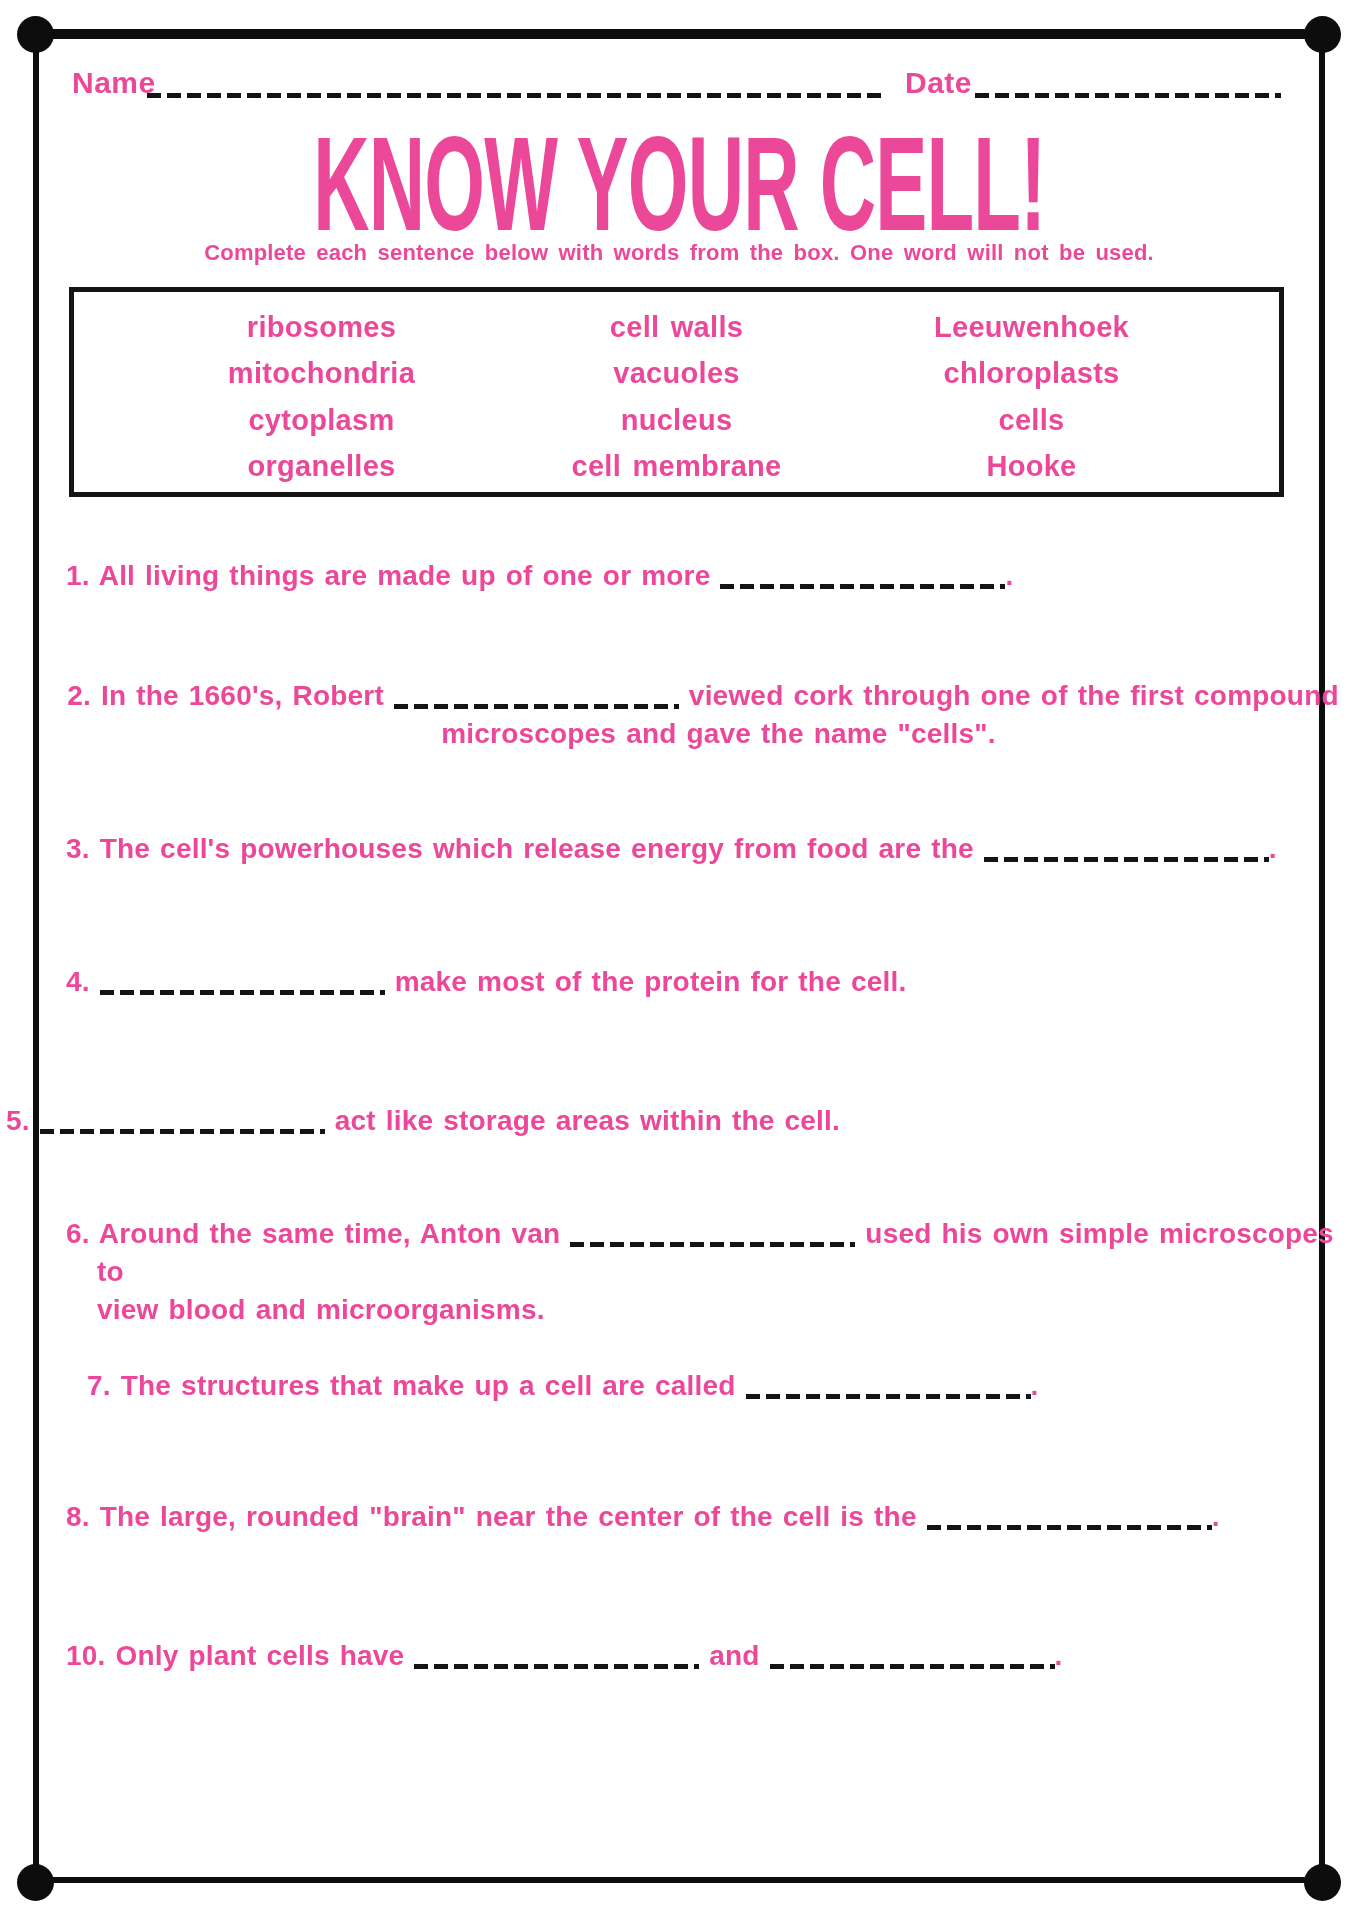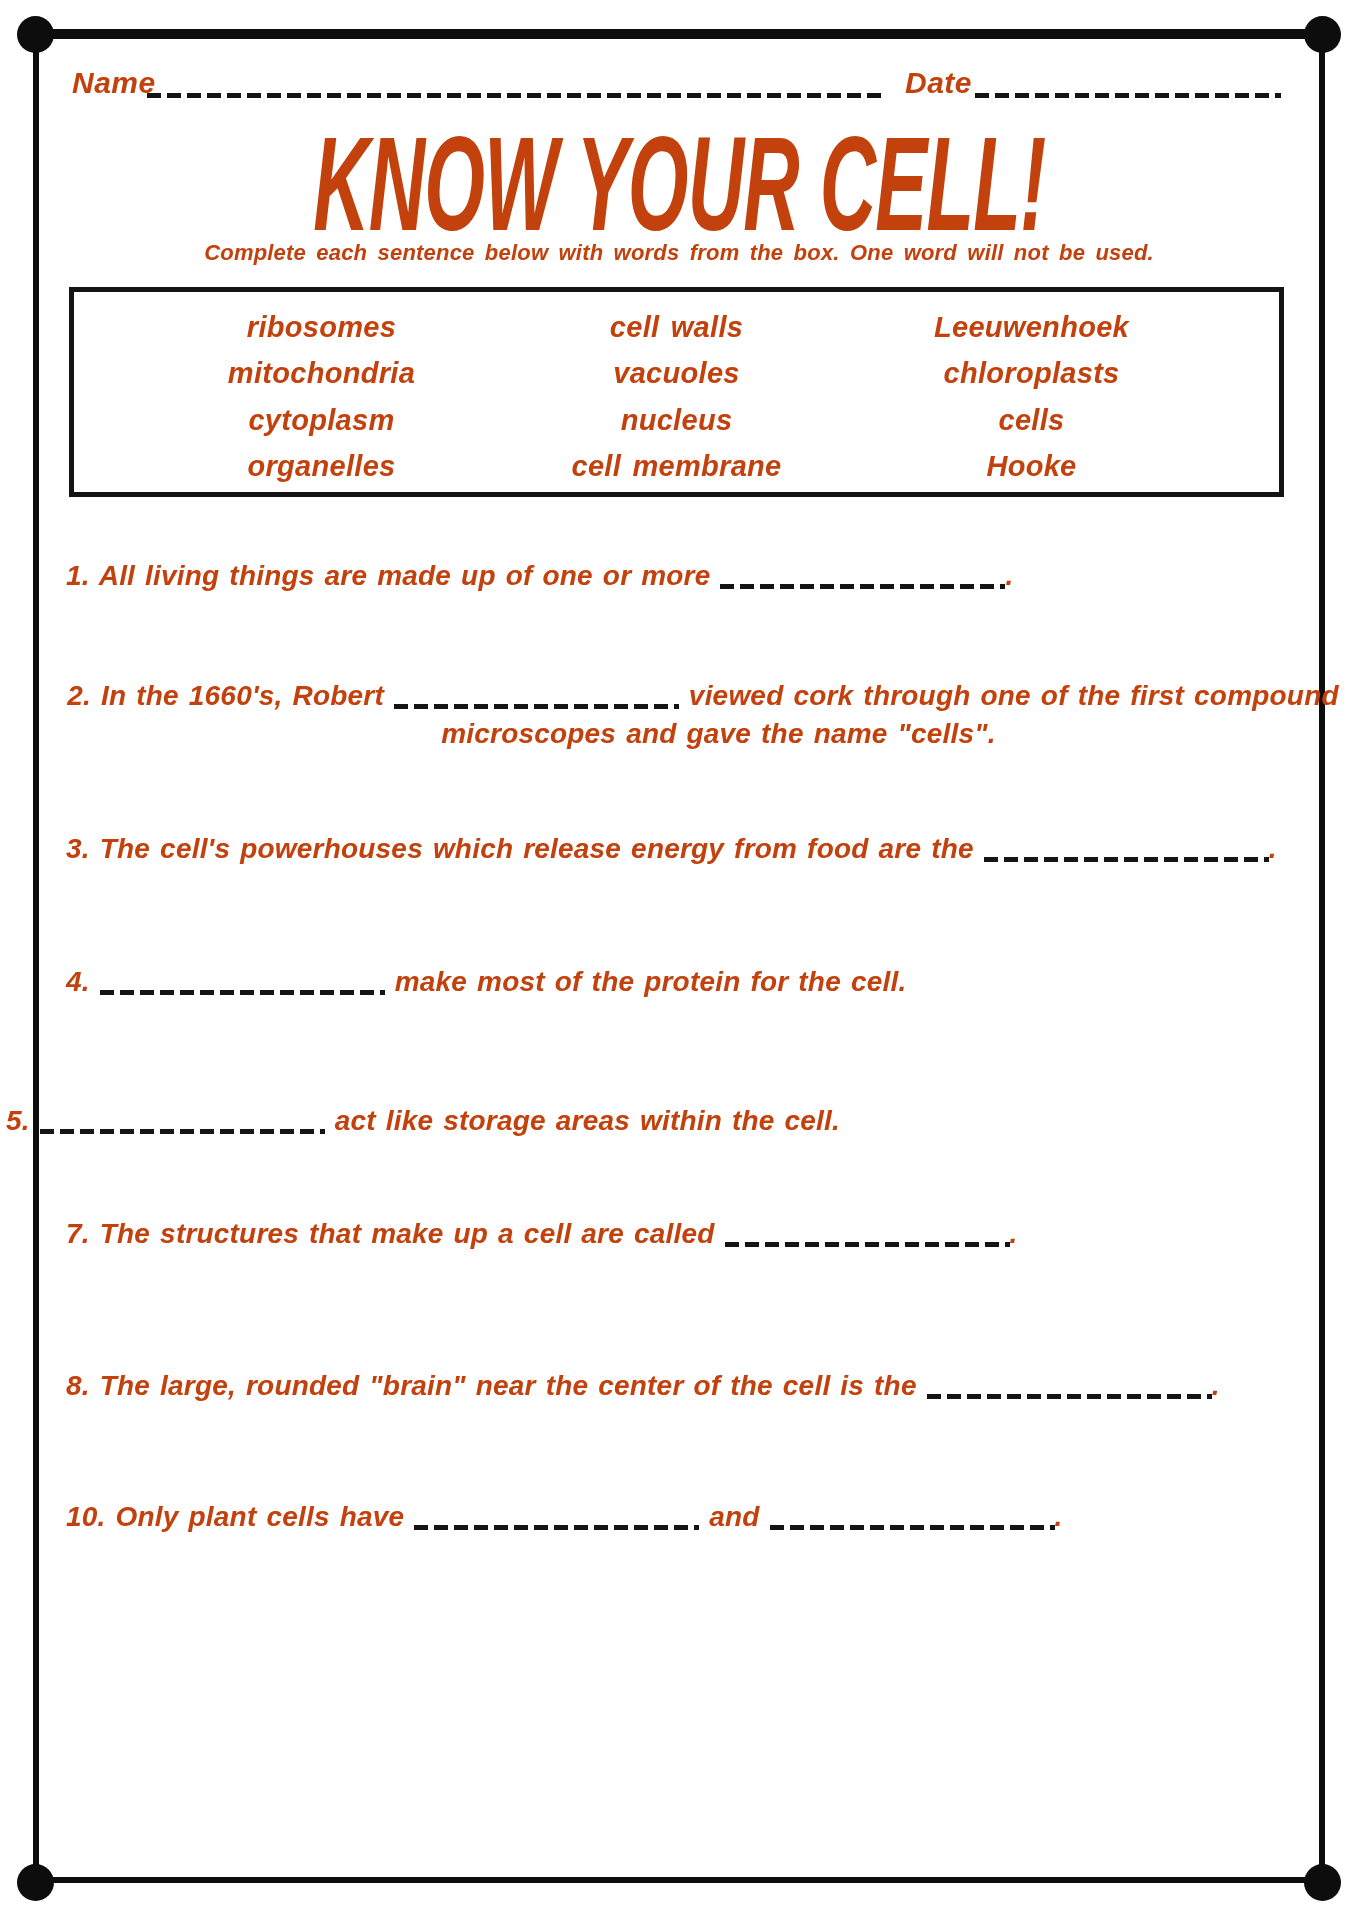--- a/index.html
+++ b/index.html
@@ -1,24 +1,23 @@
 <!DOCTYPE html>
 <html><head>
 <meta charset="utf-8">
 <style>
   html,body{margin:0;padding:0;background:#e8e8e8;}
   .sheet{
     position:relative;
     width:1358px;height:1920px;
     background:#ffffff;
     font-family:"Liberation Sans","DejaVu Sans",sans-serif;
-    color:#c2410c;
+    color:#ec4899;
     overflow:hidden;
     margin:0 auto;
-    font-style:italic;
   }
   
   .frame-line{position:absolute;background:#0d0d0d;}
   .frame-top{left:35px;right:36px;top:29px;height:10px;}
   .frame-bottom{left:35px;right:36px;top:1877px;height:6px;}
   .frame-left{left:33px;top:34px;width:6px;height:1849px;}
   .frame-right{left:1319px;top:34px;width:6px;height:1849px;}
   .corner-dot{position:absolute;width:37px;height:37px;border-radius:50%;background:#0d0d0d;}
   .dot-tl{left:17px;top:16px;}
   .dot-tr{left:1304px;top:16px;}
@@ -60,21 +59,21 @@
     font-size:28px;line-height:38px;font-weight:bold;
     word-spacing:2px;letter-spacing:.2px;
     white-space:pre-wrap;
   }
   .q:nth-child(1){top:557px;}
   .q:nth-child(2){top:677px;text-align:center;}
   .q:nth-child(3){top:830px;}
   .q:nth-child(4){top:963px;}
   .q:nth-child(5){top:1102px;padding-left:37px;}
   .q:nth-child(6){top:1215px;}
-  .q:nth-child(7){top:1367px;}
+  .q:nth-child(7){top:1367px;margin-left:21px;}
   .q:nth-child(8){top:1498px;}
   .q:nth-child(9){top:1637px;}
   .q:nth-child(10){top:1768px;}
   .blank{
     display:inline-block;height:22px;vertical-align:-4px;
     background:repeating-linear-gradient(90deg,#141414 0 14px,transparent 14px 20px) left bottom/100% 5px no-repeat;
   }
 </style>
 </head>
 <body>
@@ -116,18 +115,20 @@
       <div class="word">Hooke</div>
     </div>
 
   <div class="questions" id="questions">
       <div class="q"><span>1.</span> <span>All living things are made up of one or more </span><span class="blank" style="width: 285px;"></span><span>.</span></div>
       <div class="q"><span>2.</span> <span>In the 1660's, Robert </span><span class="blank" style="width: 285px;"></span><span> viewed cork through one of the first compound
 microscopes and gave the name "cells".</span></div>
       <div class="q"><span>3.</span> <span>The cell's powerhouses which release energy from food are the </span><span class="blank" style="width: 285px;"></span><span>.</span></div>
       <div class="q"><span>4.</span> <span class="blank" style="width: 285px;"></span><span> make most of the protein for the cell.</span></div>
       <div class="q"><span>5.</span> <span class="blank" style="width: 285px;"></span><span> act like storage areas within the cell.</span></div>
+      <div class="q"><span>6.</span> <span>Around the same time, Anton van </span><span class="blank" style="width: 285px;"></span><span> used his own simple microscopes to
+view blood and microorganisms.</span></div>
       <div class="q"><span>7.</span> <span>The structures that make up a cell are called </span><span class="blank" style="width: 285px;"></span><span>.</span></div>
       <div class="q"><span>8.</span> <span>The large, rounded "brain" near the center of the cell is the </span><span class="blank" style="width: 285px;"></span><span>.</span></div>
       <div class="q"><span>10.</span> <span>Only plant cells have </span><span class="blank" style="width: 285px;"></span><span> and </span><span class="blank" style="width: 285px;"></span><span>.</span></div>
     </div>
 
 </div>
 
 </body></html>

